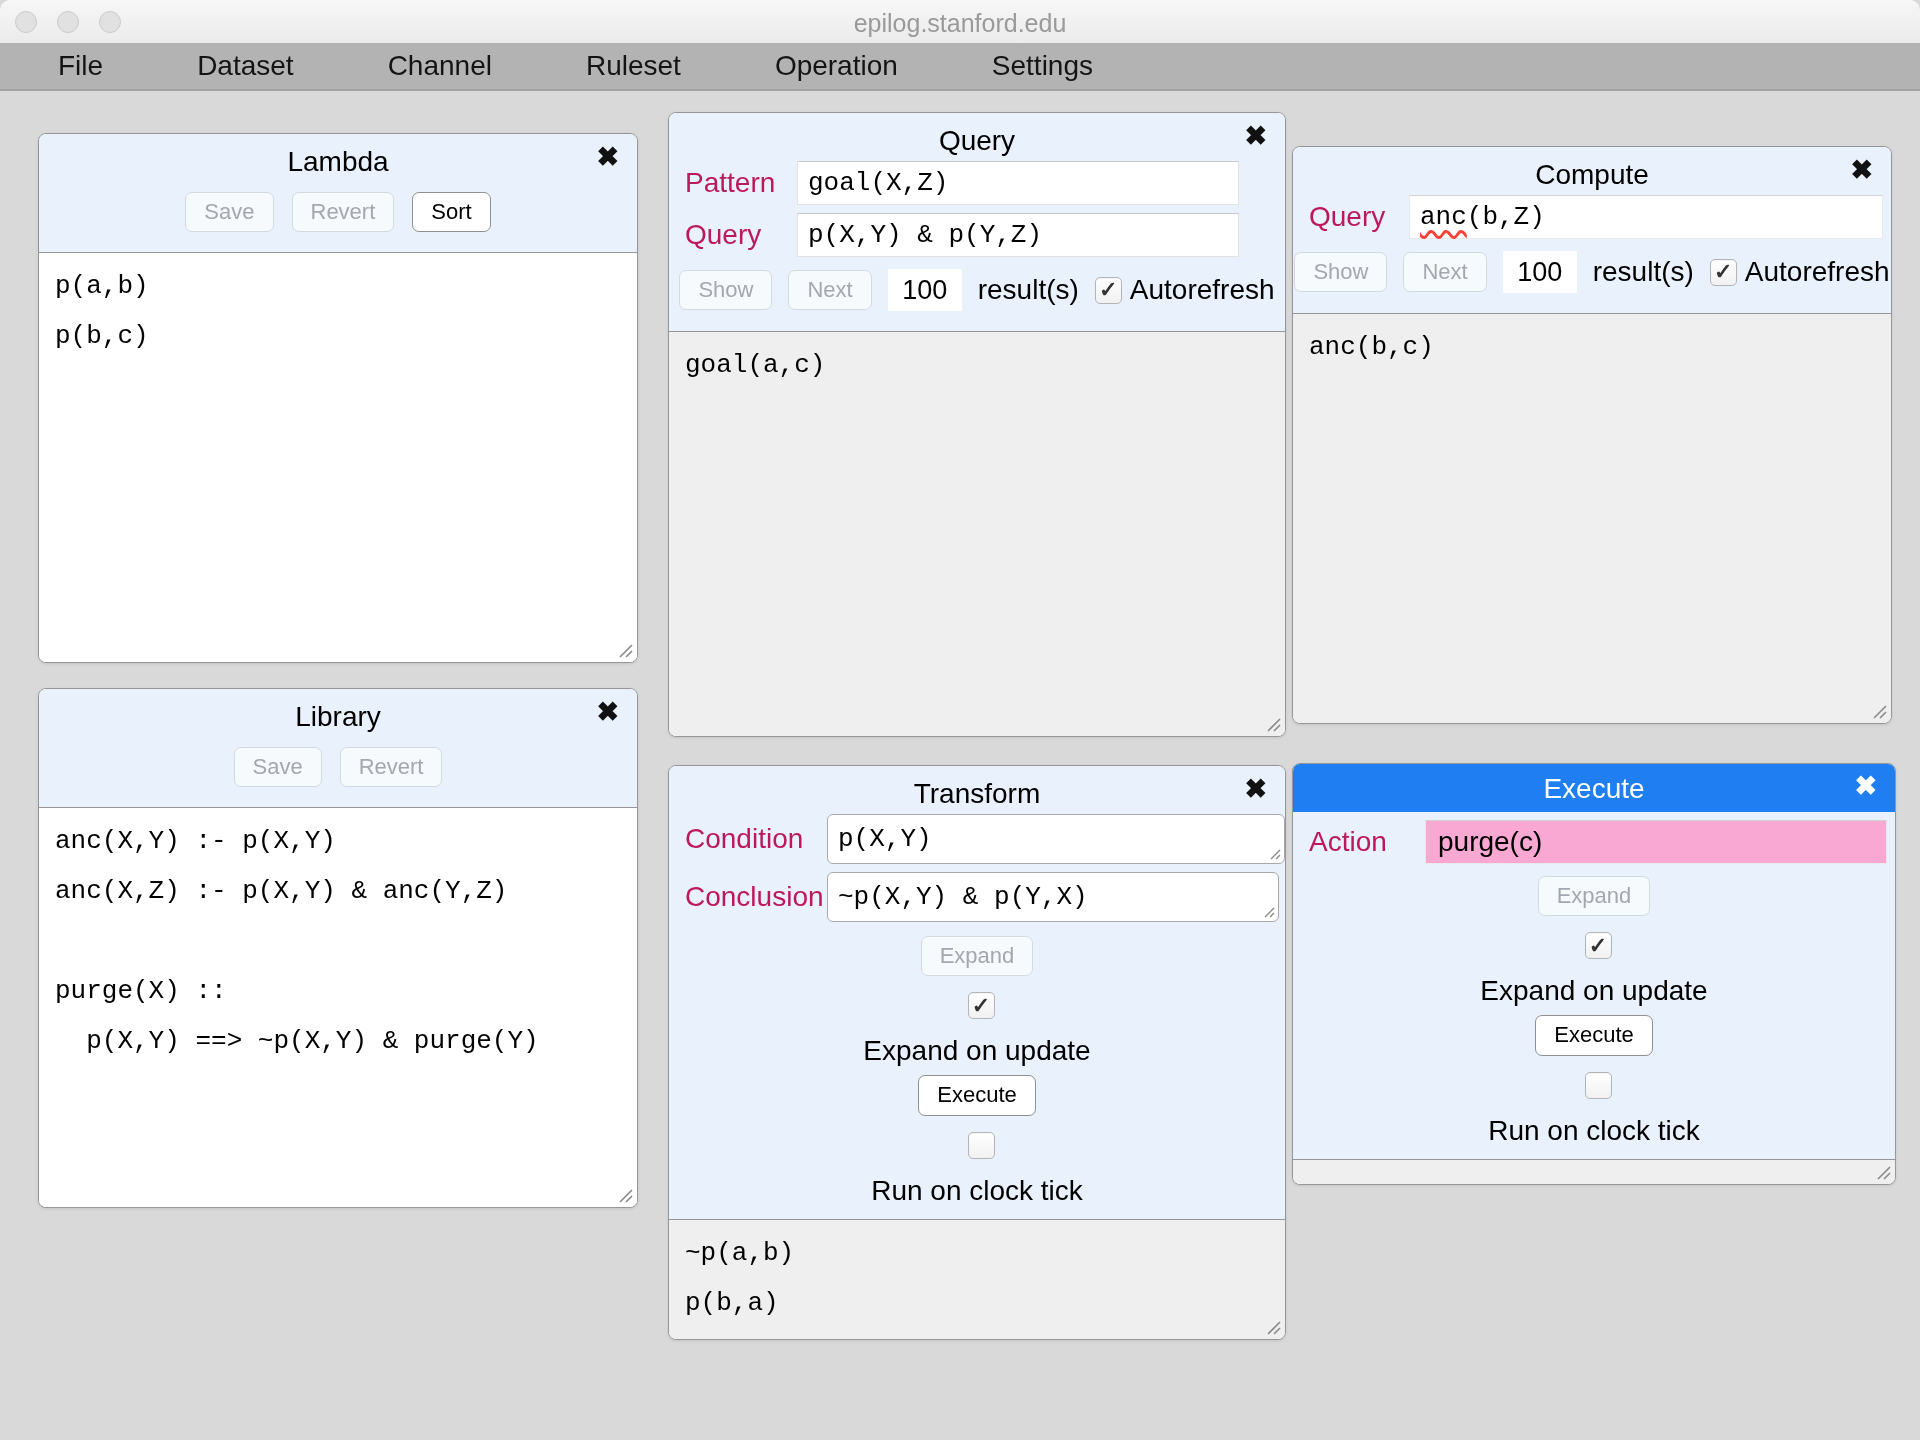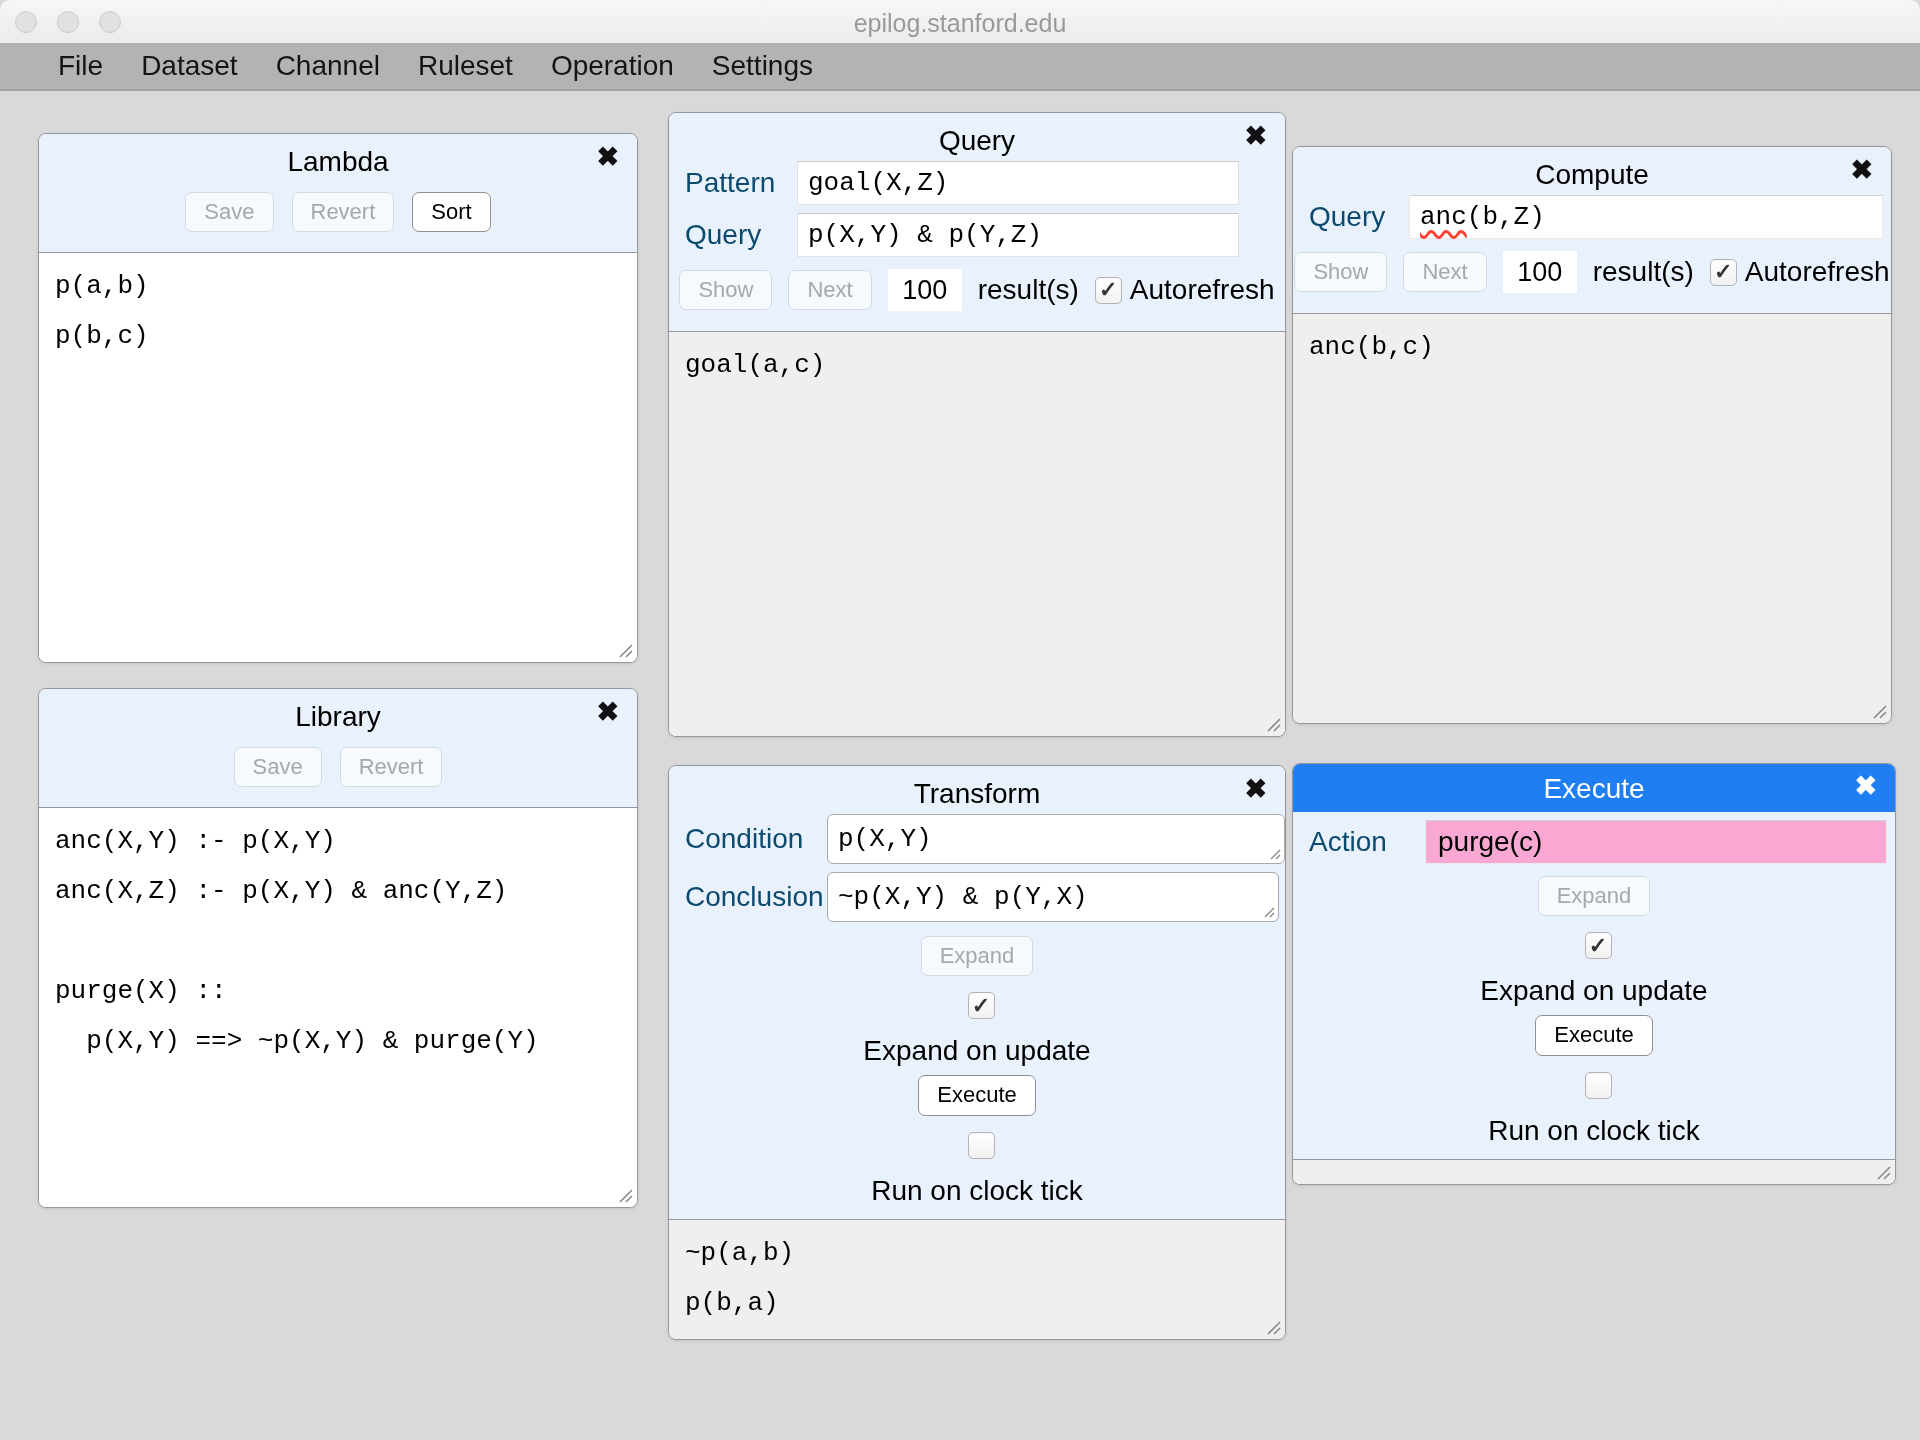--- a/index.html
+++ b/index.html
@@ -25,21 +25,21 @@
     position:absolute; left:0; right:0; top:0; height:43px;
     text-align:center; line-height:46px;
     font-size:25px; color:#9a9a9a;
   }
   .menubar {
     position:absolute; left:0; top:43px; width:1920px; height:48px;
     background:#b3b3b3; border-bottom:2px solid #a2a2a2; box-sizing:border-box;
     display:flex; align-items:center;
     font-size:28px; color:#141414;
   }
-  .menu-item { margin-left:38px; cursor:default; }
+  .menu-item { margin-left:94px; cursor:default; }
   .menu-item:first-child { margin-left:58px; }
 
   
   .panel {
     position:absolute; box-sizing:border-box;
     background:#ffffff; border:1px solid #97979b; border-radius:8px;
     display:flex; flex-direction:column;
     box-shadow:0 1px 3px rgba(0,0,0,0.10);
   }
   .panel-header {
@@ -68,21 +68,21 @@
     padding:8px 16px; box-sizing:border-box;
   }
   .panel-content.editable { background:#ffffff; }
   .panel-content.results  { background:#efefef; }
   .content-text { white-space:pre; }
 
   .resize-handle { position:absolute; right:4px; bottom:4px; line-height:0; }
 
   
   .field-row { display:flex; align-items:center; padding:4px 0 4px 16px; }
-  .field-label { font-size:28px; color:#0c4a6e; flex:0 0 auto; }
+  .field-label { font-size:28px; color:#be185d; flex:0 0 auto; }
   .mono-input {
     flex:1 1 auto; height:44px; box-sizing:border-box;
     background:#fff; border:1px solid #e2e2e2; border-top-color:#c9c9c9;
     font-family:"Liberation Mono",monospace; font-size:26px; color:#000;
     padding:2px 10px; outline:none;
   }
   .sans-input {
     flex:1 1 auto; height:44px; box-sizing:border-box;
     background:#f9a8d4; border:1px solid #e9e9e9; border-top-color:#d2d2d2;
     font-family:"Liberation Sans",sans-serif; font-size:28px; color:#000;

